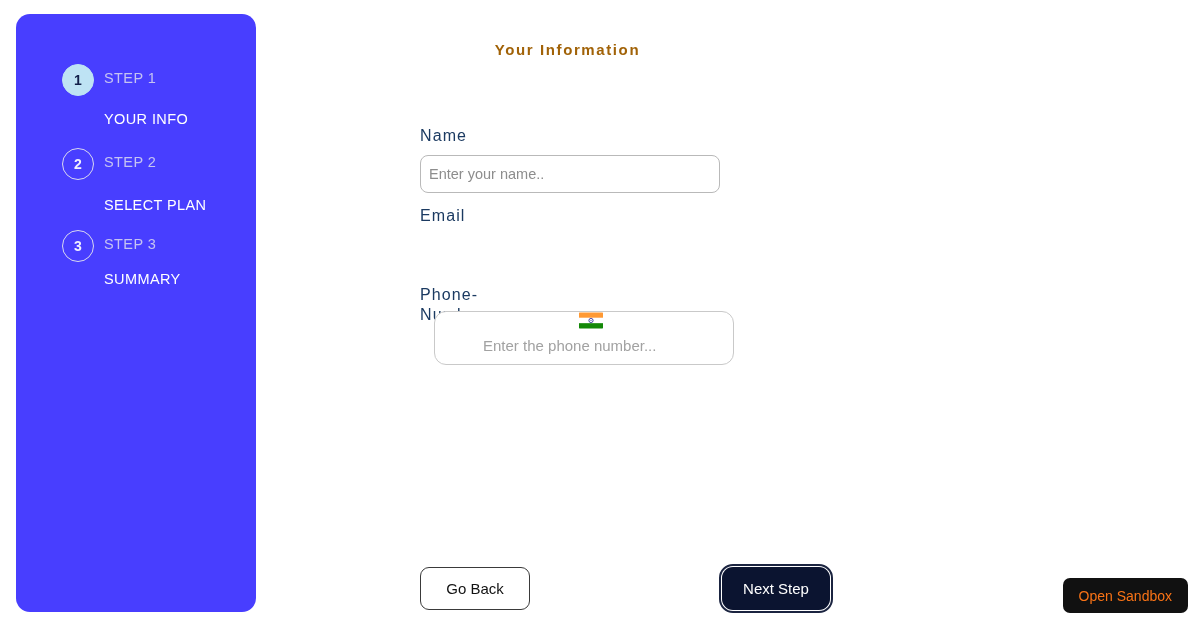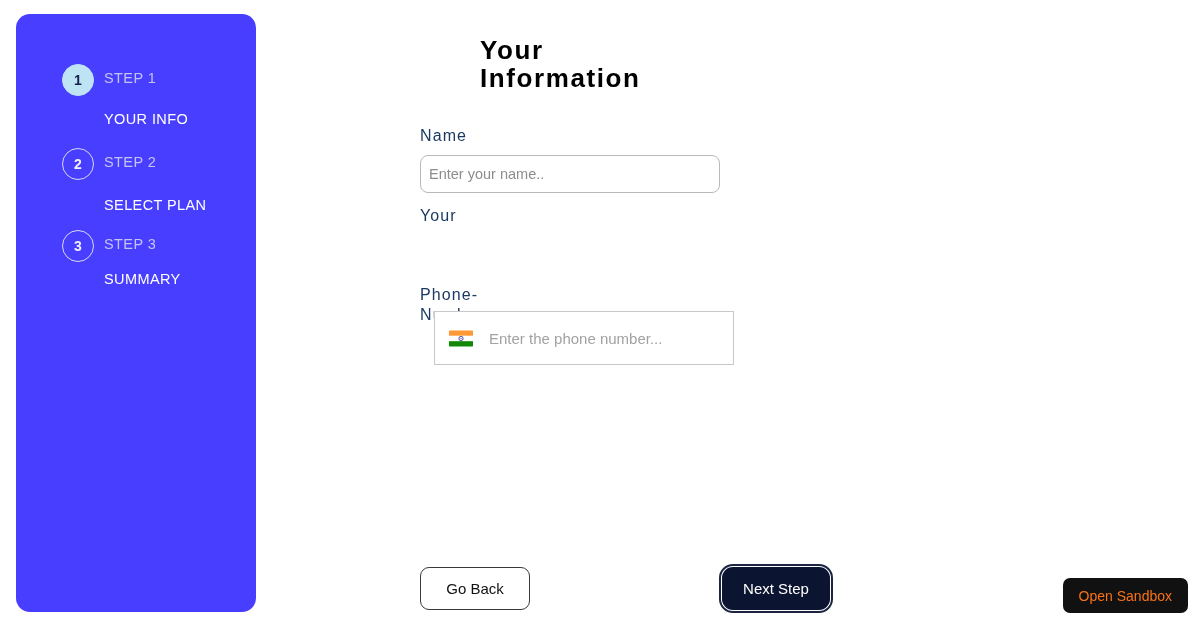--- a/index.html
+++ b/index.html
@@ -81,25 +81,26 @@
     left: 256px;
     top: 0;
     width: 944px;
     height: 630px;
   }
   #form-heading {
     position: absolute;
     left: 224px;
     top: 36px;
     width: 175px;
-    font-size: 26px;
+    font-size: 15px;
     font-weight: bold;
     line-height: 28px;
-    color: #000000;
+    color: #a16207;
     letter-spacing: 1.6px;
+    text-align: center;
   }
 
   .field-label {
     position: absolute;
     left: 164px;
     width: 96px;
     font-size: 16px;
     color: #1b3a61;
     letter-spacing: 1.1px;
     line-height: 20px;
@@ -126,25 +127,26 @@
 
   
   #phone-group {
     position: absolute;
     left: 178px;
     top: 311px;
     width: 300px;
     height: 54px;
     box-sizing: border-box;
     border: 1px solid #c9c9c9;
-    border-radius: 0;
+    border-radius: 12px;
     background: #ffffff;
     display: flex;
     align-items: center;
     padding-left: 14px;
+    flex-direction: column;
   }
   #phone-flag {
     width: 24px;
     height: 17px;
     flex: 0 0 auto;
     border-radius: 1px;
     overflow: hidden;
     position: relative;
     line-height: 0;
   }
@@ -241,21 +243,21 @@
 
 </div>
 
 <div id="main">
 
   <div id="form-heading">Your Information</div>
 
   <div class="field-label" style="top:126px;">Name</div>
   <input class="text-input" style="top: 155px;" type="text" placeholder="Enter your name..">
 
-  <div class="field-label" style="top:206px;">Your</div>
+  <div class="field-label" style="top:206px;">Email</div>
 
   <div class="field-label" style="top:285px;">Phone-Number</div>
   <div id="phone-group">
     <span id="phone-flag">
       <svg width="24" height="17" viewBox="0 0 24 16" xmlns="http://www.w3.org/2000/svg">
         <rect x="0" y="0" width="24" height="5.34" fill="#FF9933"></rect>
         <rect x="0" y="5.34" width="24" height="5.33" fill="#FFFFFF"></rect>
         <rect x="0" y="10.67" width="24" height="5.33" fill="#138808"></rect>
         <circle cx="12" cy="8" r="2.1" fill="none" stroke="#000080" stroke-width="0.7"></circle>
         <circle cx="12" cy="8" r="0.5" fill="#000080"></circle>

